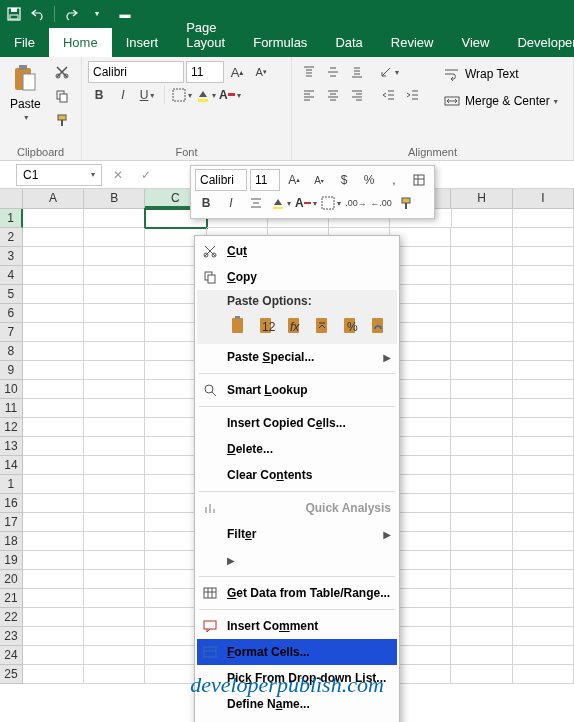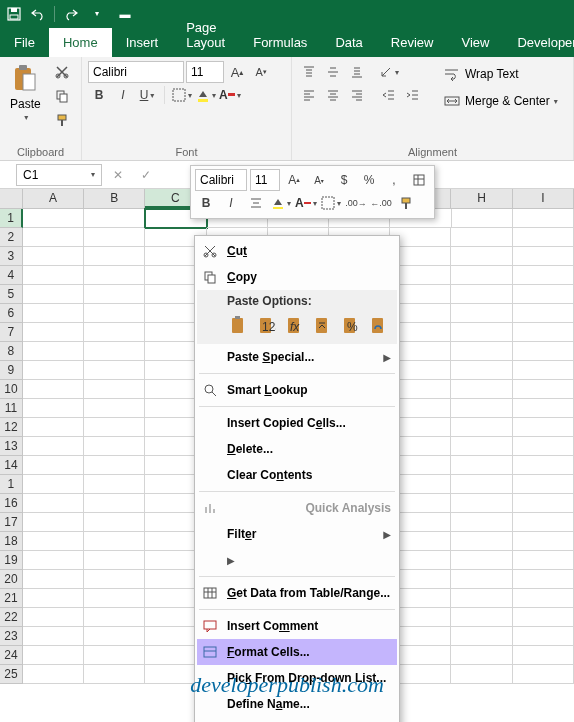--- a/index.html
+++ b/index.html
@@ -48,21 +48,21 @@
 .rows { }
 .row-line { display: flex; height: 19px; }
 .row-h { width: 26px; background: #e6e6e6; border-right: 1px solid #c5c5c5; border-bottom: 1px solid #c5c5c5; text-align: center; line-height: 18px; color: #333; font-size: 12px; cursor: pointer; }
 .row-h.sel { background: #d2e8d8; border-right: 2px solid #217346; }
 .cell { width: 70px; border-right: 1px solid #d4d4d4; border-bottom: 1px solid #d4d4d4; }
 .cell.active { outline: 2px solid #217346; outline-offset: -1px; }
 
 
 .context-menu { position: absolute; left: 194px; top: 235px; width: 206px; background: #fdfdfd; border: 1px solid #bcbcbc; box-shadow: 2px 2px 8px rgba(0,0,0,0.3); padding: 2px; z-index: 40; }
 .cm-item { display: flex; align-items: center; height: 26px; padding: 0 6px 0 4px; cursor: pointer; gap: 8px; position: relative; }
-.cm-item.highlighted { background: #c4b5fd; }
+.cm-item.highlighted { background: #1d4ed8; }
 .cm-item.disabled { color: #9a9a9a; cursor: default; text-align: right; }
 .cm-item .ic { width: 18px; height: 18px; display: flex; align-items: center; justify-content: center; color: #555; }
 .cm-item .lbl { flex: 1; font-weight: bold; }
 .cm-item .arrow { color: #555; font-size: 10px; }
 .cm-sep { height: 1px; background: #dcdcdc; margin: 3px 2px; }
 .cm-head { font-weight: 600; color: #333; padding: 4px 6px 2px 30px; background: #f0f0f0; }
 .paste-opts { display: flex; gap: 4px; padding: 2px 6px 6px 30px; background: #f0f0f0; }
 .paste-opts .po { width: 26px; height: 26px; border: 1px solid transparent; display: flex; align-items: center; justify-content: center; cursor: pointer; }
 
 .watermark { position: absolute; bottom: 24px; left: 0; right: 0; text-align: center; font-style: italic; font-size: 22px; color: #0369a1; font-family: "Comic Sans MS", cursive; z-index: 60; pointer-events: none; }

